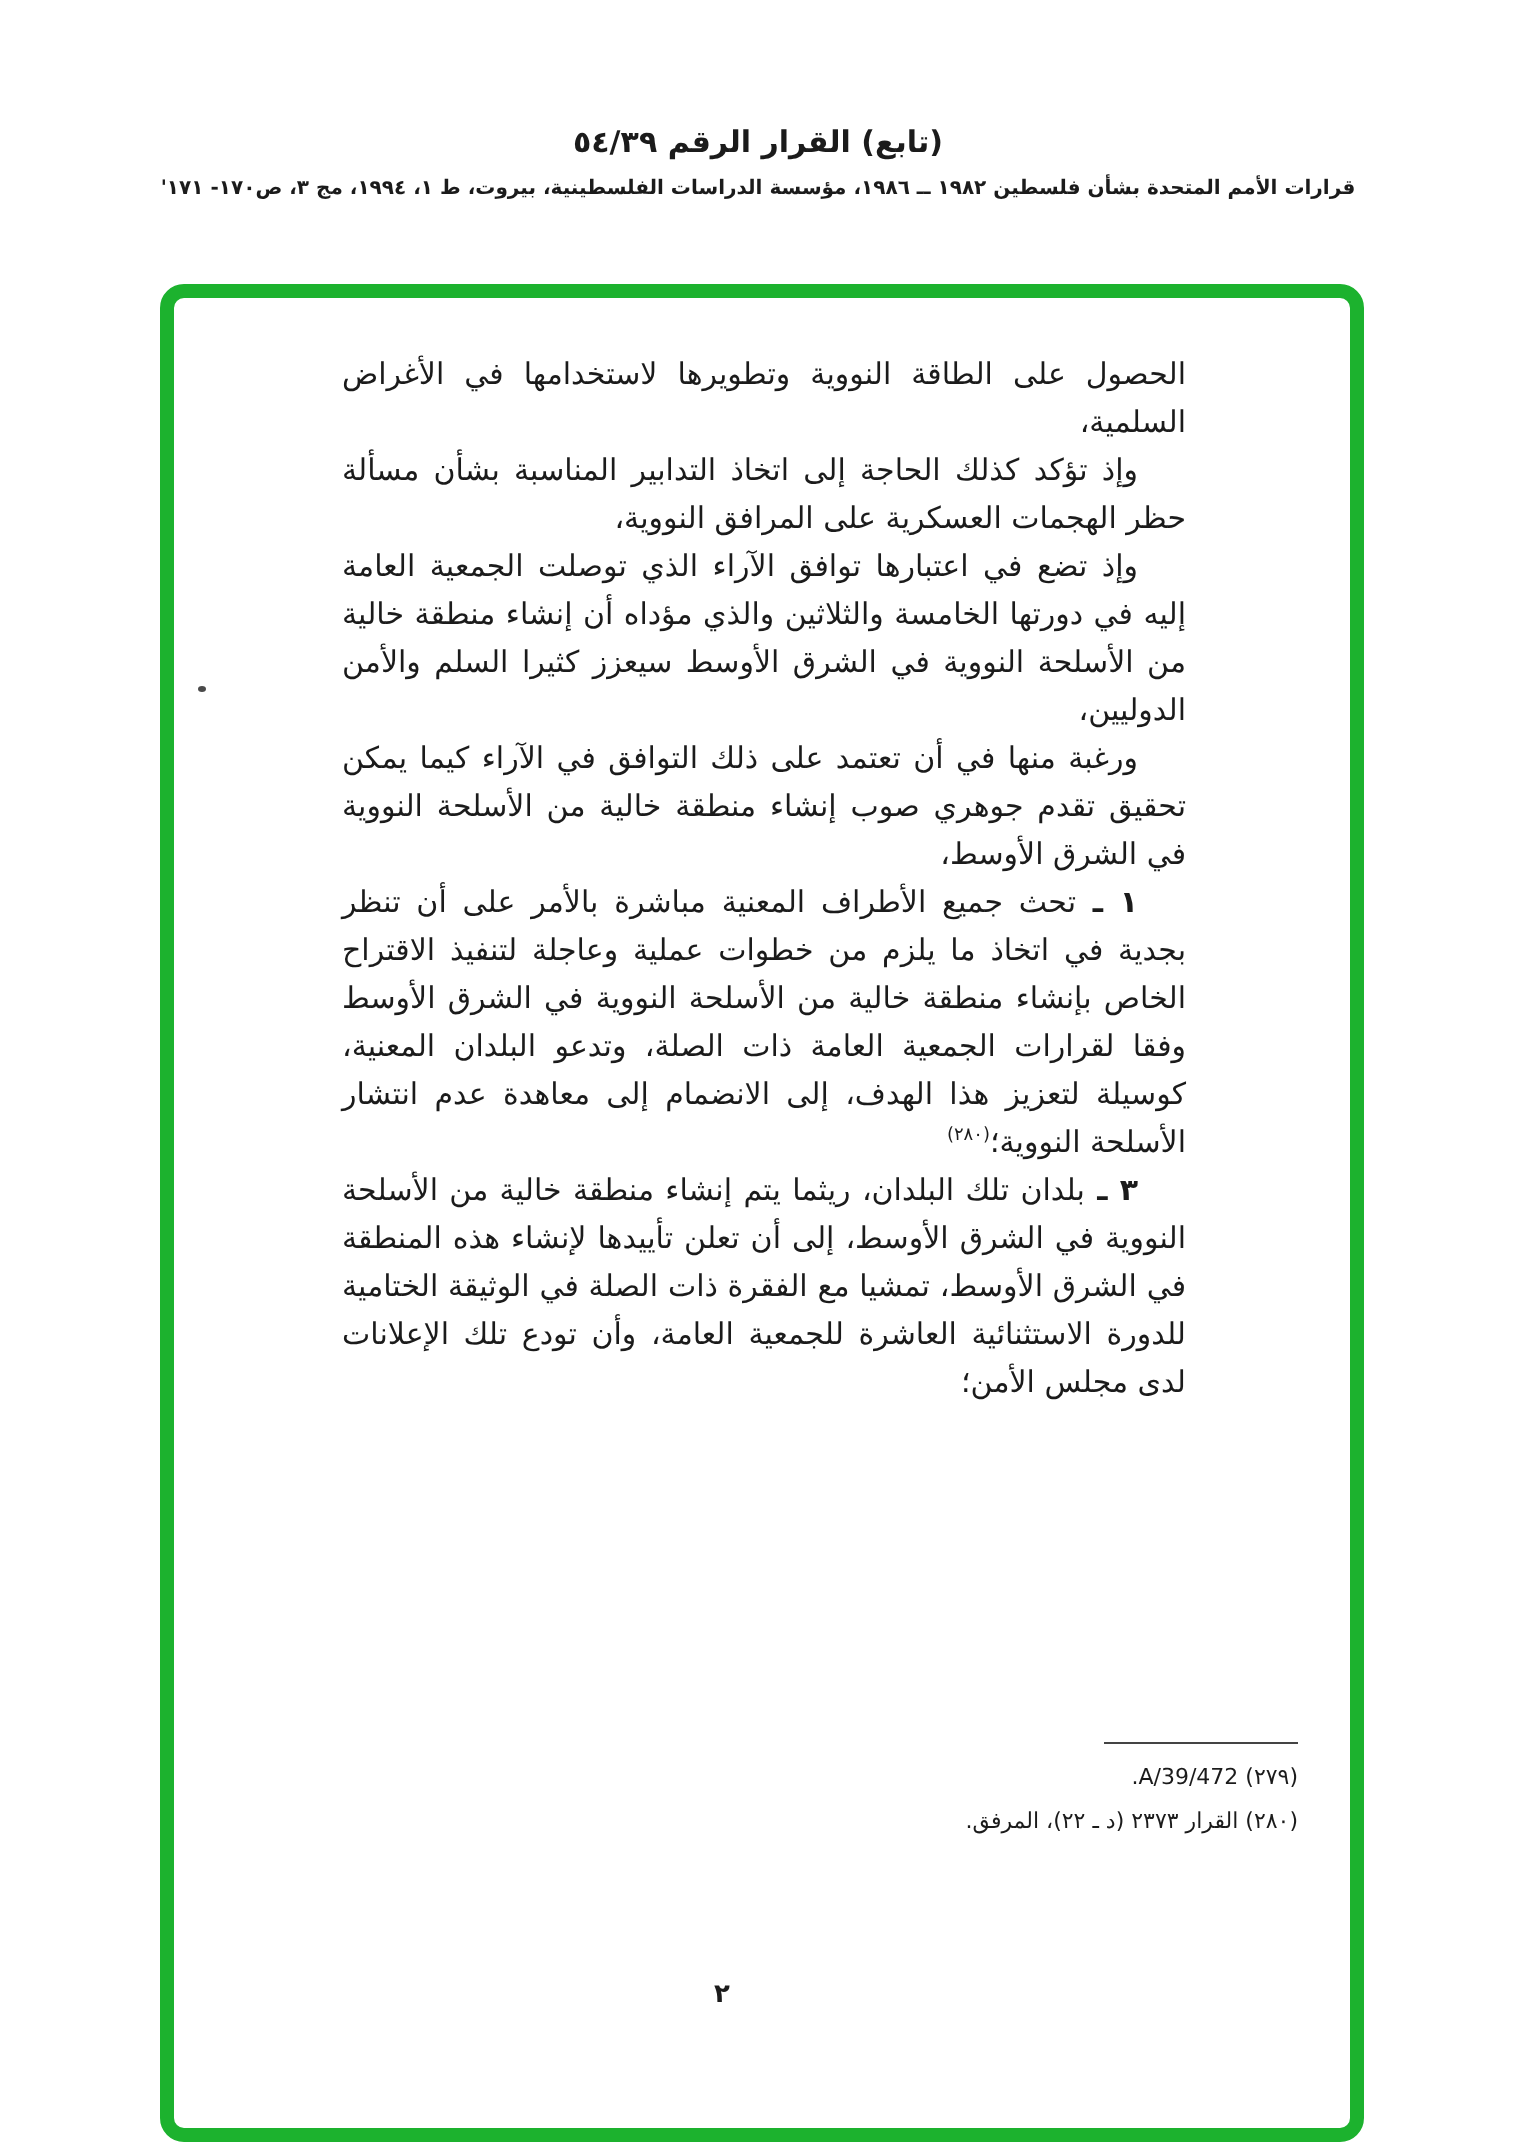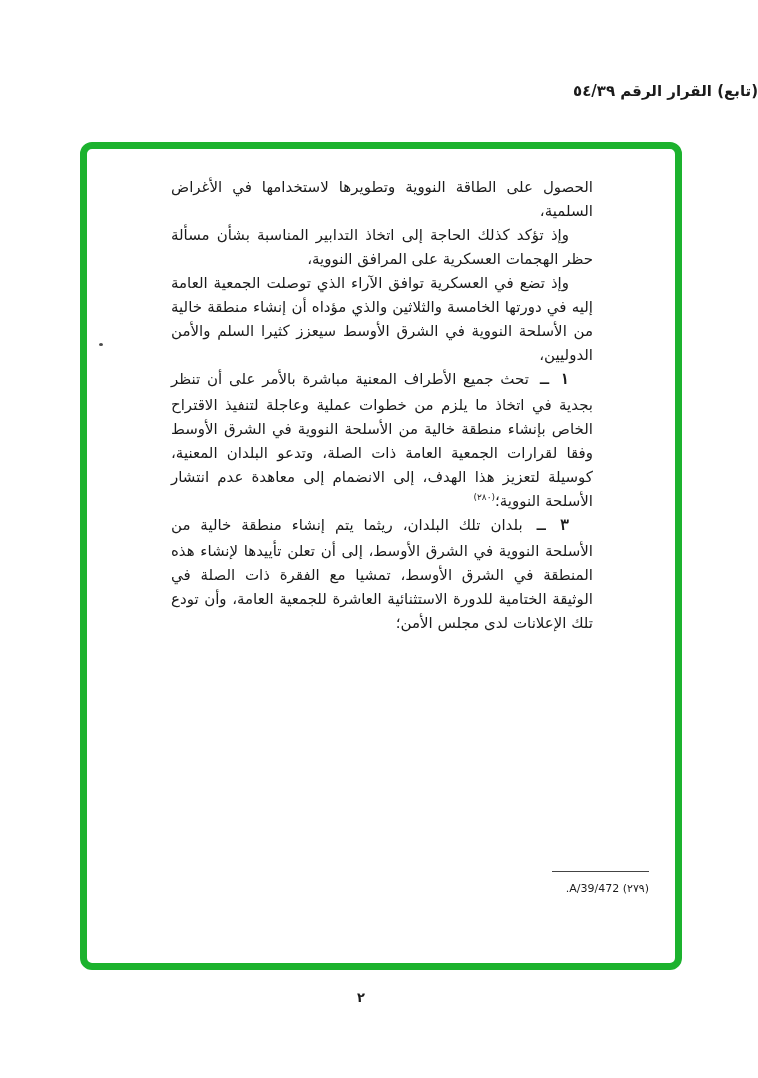--- a/index.html
+++ b/index.html
@@ -3,45 +3,45 @@
 <meta charset="utf-8">
 <style>
   html,body{margin:0;padding:0;}
   body{
     width:758px;height:1078px;position:relative;
     background:#ffffff;color:#1b1b1b;
     font-family:"DejaVu Sans",sans-serif;
     overflow:hidden;
   }
   .doc-header{
-    position:absolute;top:82px;left:0;width:758px;
-    text-align:right;direction:rtl;
+    position:absolute;top:62px;left:0;width:758px;
+    text-align:center;direction:rtl;
   }
   .doc-title{
     font-size:15px;font-weight:bold;letter-spacing:0.2px;
     margin:0;
   }
   .doc-citation{
     font-size:10px;font-weight:bold;margin-top:9px;
     white-space:nowrap;
   }
   .highlight-frame{
     position:absolute;left:80px;top:142px;
-    width:602px;height:828px;box-sizing:border-box;
+    width:602px;height:929px;box-sizing:border-box;
     border:7px solid #1cb22e;border-radius:12px;
     background:transparent;
   }
   .doc-body{
     direction:rtl;text-align:justify;
     padding:26px 82px 0 84px;
     font-size:15px;line-height:24px;
   }
   .para{margin:0;}
   .para.indent{text-indent:24px;}
-  .para .num{font-weight:bold;font-family:Liberation Mono, monospace;}
+  .para .num{font-weight:bold;}
   .para b{font-weight:normal;}
   sup.fn-ref{font-size:9px;line-height:0;}
   .footnotes{
     position:absolute;top:722px;right:26px;
     direction:rtl;text-align:right;
     font-size:11px;line-height:22px;
   }
   .fn-rule{
     width:97px;border-top:1.5px solid #444;
     margin-bottom:6px;
@@ -54,45 +54,48 @@
   .ink-speck{
     position:absolute;left:99px;top:343px;
     width:4px;height:3px;background:#4a4a4a;border-radius:50%;
   }
 </style>
 </head>
 <body>
 
 <header class="doc-header">
   <h1 class="doc-title">(تابع) القرار الرقم ٥٤/٣٩</h1>
+  <div class="doc-citation">قرارات الأمم المتحدة بشأن فلسطين ١٩٨٢ ــ ١٩٨٦، مؤسسة الدراسات الفلسطينية، بيروت، ط ١، ١٩٩٤، مج ٣، ص١٧٠- ١٧١'</div>
 </header>
 
 <div class="highlight-frame" style="border-color: rgb(28, 178, 46);">
   <div class="doc-body">
 
       <p class="para"><span class="txt">الحصول على الطاقة النووية وتطويرها لاستخدامها في الأغراض السلمية،</span></p>
 
       <p class="para indent"><b class="lead">وإذ تؤكد كذلك</b><span class="txt"> الحاجة إلى اتخاذ التدابير المناسبة بشأن مسألة حظر الهجمات العسكرية على المرافق النووية،</span></p>
 
-      <p class="para indent"><b class="lead">وإذ تضع في العسكرية</b><span class="txt"> توافق الآراء الذي توصلت الجمعية العامة إليه في دورتها الخامسة والثلاثين والذي مؤداه أن إنشاء منطقة خالية من الأسلحة النووية في الشرق الأوسط سيعزز كثيرا السلم والأمن الدوليين،</span></p>
+      <p class="para indent"><b class="lead">وإذ تضع في اعتبارها</b><span class="txt"> توافق الآراء الذي توصلت الجمعية العامة إليه في دورتها الخامسة والثلاثين والذي مؤداه أن إنشاء منطقة خالية من الأسلحة النووية في الشرق الأوسط سيعزز كثيرا السلم والأمن الدوليين،</span></p>
 
+      <p class="para indent"><b class="lead">ورغبة منها</b><span class="txt"> في أن تعتمد على ذلك التوافق في الآراء كيما يمكن تحقيق تقدم جوهري صوب إنشاء منطقة خالية من الأسلحة النووية في الشرق الأوسط،</span></p>
 
 
 
       <p class="para indent"><span class="num">١ ـ </span><b class="lead">تحث</b><span class="txt"> جميع الأطراف المعنية مباشرة بالأمر على أن تنظر بجدية في اتخاذ ما يلزم من خطوات عملية وعاجلة لتنفيذ الاقتراح الخاص بإنشاء منطقة خالية من الأسلحة النووية في الشرق الأوسط وفقا لقرارات الجمعية العامة ذات الصلة، وتدعو البلدان المعنية، كوسيلة لتعزيز هذا الهدف، إلى الانضمام إلى معاهدة عدم انتشار الأسلحة النووية؛</span><sup class="fn-ref">(٢٨٠)</sup></p>
 
 
       <p class="para indent"><span class="num">٣ ـ </span><b class="lead">بلدان</b><span class="txt"> تلك البلدان، ريثما يتم إنشاء منطقة خالية من الأسلحة النووية في الشرق الأوسط، إلى أن تعلن تأييدها لإنشاء هذه المنطقة في الشرق الأوسط، تمشيا مع الفقرة ذات الصلة في الوثيقة الختامية للدورة الاستثنائية العاشرة للجمعية العامة، وأن تودع تلك الإعلانات لدى مجلس الأمن؛</span></p>
     </div>
 
   <div class="footnotes">
     <div class="fn-rule"></div>
     <div>
 
         <p class="footnote"><span class="fn-num">(٢٧٩)</span> <span class="fn-text">A/39/472.</span></p>
 
+        <p class="footnote"><span class="fn-num">(٢٨٠)</span> <span class="fn-text">القرار ٢٣٧٣ (د ـ ٢٢)، المرفق.</span></p>
       </div>
   </div>
 </div>
 
 <div class="ink-speck"></div>
 
 <div class="page-number">٢</div>
 
 </body></html>

